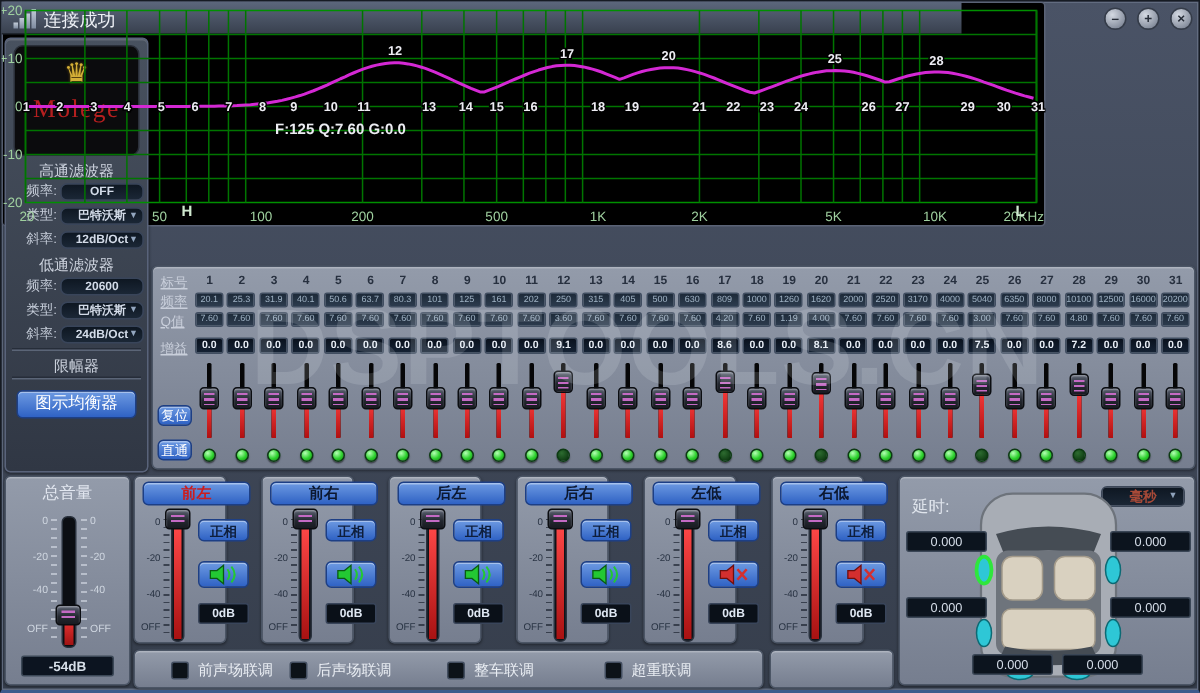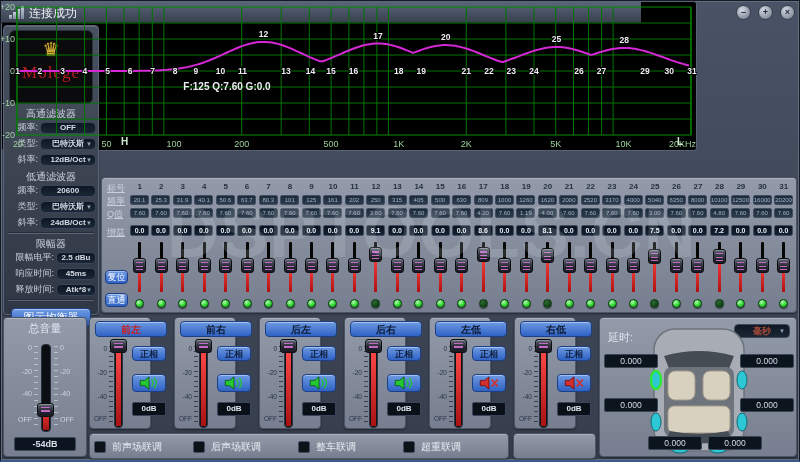--- a/index.html
+++ b/index.html
@@ -160,41 +160,20 @@
       <div class="srow">
         <span class="lab">斜率:</span>
         <div class="sfield">
           <span class="val">24dB/Oct</span>
           <span class="arrow">▼</span>
         </div>
       </div>
     </div>
   <div class="divider"></div>
   <div class="sec-title">限幅器</div>
-  <div id="limiter-rows">
-      <div class="srow wide">
-        <span class="lab">限幅电平:</span>
-        <div class="sfield">
-          <span class="val">2.5 dBu</span>
-        </div>
-      </div>
-      <div class="srow wide">
-        <span class="lab">响应时间:</span>
-        <div class="sfield">
-          <span class="val">45ms</span>
-        </div>
-      </div>
-      <div class="srow wide">
-        <span class="lab">释放时间:</span>
-        <div class="sfield">
-          <span class="val">Atk*8</span>
-          <span class="arrow">▼</span>
-        </div>
-      </div>
-    </div>
   <div class="divider"></div>
   <div class="bluebtn eq-btn">图示均衡器</div>
 </div>
 
 <div class="graph">
   <svg id="graph-svg" width="696" height="150">
       <rect x="16" y="6" width="674" height="128" fill="none" stroke="#009000" stroke-width="1"></rect>
       <line x1="16.0" y1="6" x2="16.0" y2="134" stroke="#007500" stroke-width="1"></line>
       <line x1="55.6" y1="6" x2="55.6" y2="134" stroke="#007500" stroke-width="1"></line>
       <line x1="83.6" y1="6" x2="83.6" y2="134" stroke="#007500" stroke-width="1"></line>
@@ -831,21 +810,21 @@
       <div class="d-box" style="left: 4px; top: 36px;">0.000</div>
       <div class="d-box" style="left: 140px; top: 36px;">0.000</div>
       <div class="d-box" style="left: 4px; top: 80px;">0.000</div>
       <div class="d-box" style="left: 140px; top: 80px;">0.000</div>
       <div class="d-box" style="left: 48px; top: 118px;">0.000</div>
       <div class="d-box" style="left: 108px; top: 118px;">0.000</div>
     </div>
 </div>
 
 <div class="panel links" id="links">
-    <div class="link-item" style="left: 4px;">
+    <div class="link-item" style="left: 24px;">
       <div class="cbox"></div>
       <span>前声场联调</span>
     </div>
     <div class="link-item" style="left: 103px; text-align: right;">
       <div class="cbox"></div>
       <span>后声场联调</span>
     </div>
     <div class="link-item" style="left: 208px;">
       <div class="cbox"></div>
       <span>整车联调</span>

